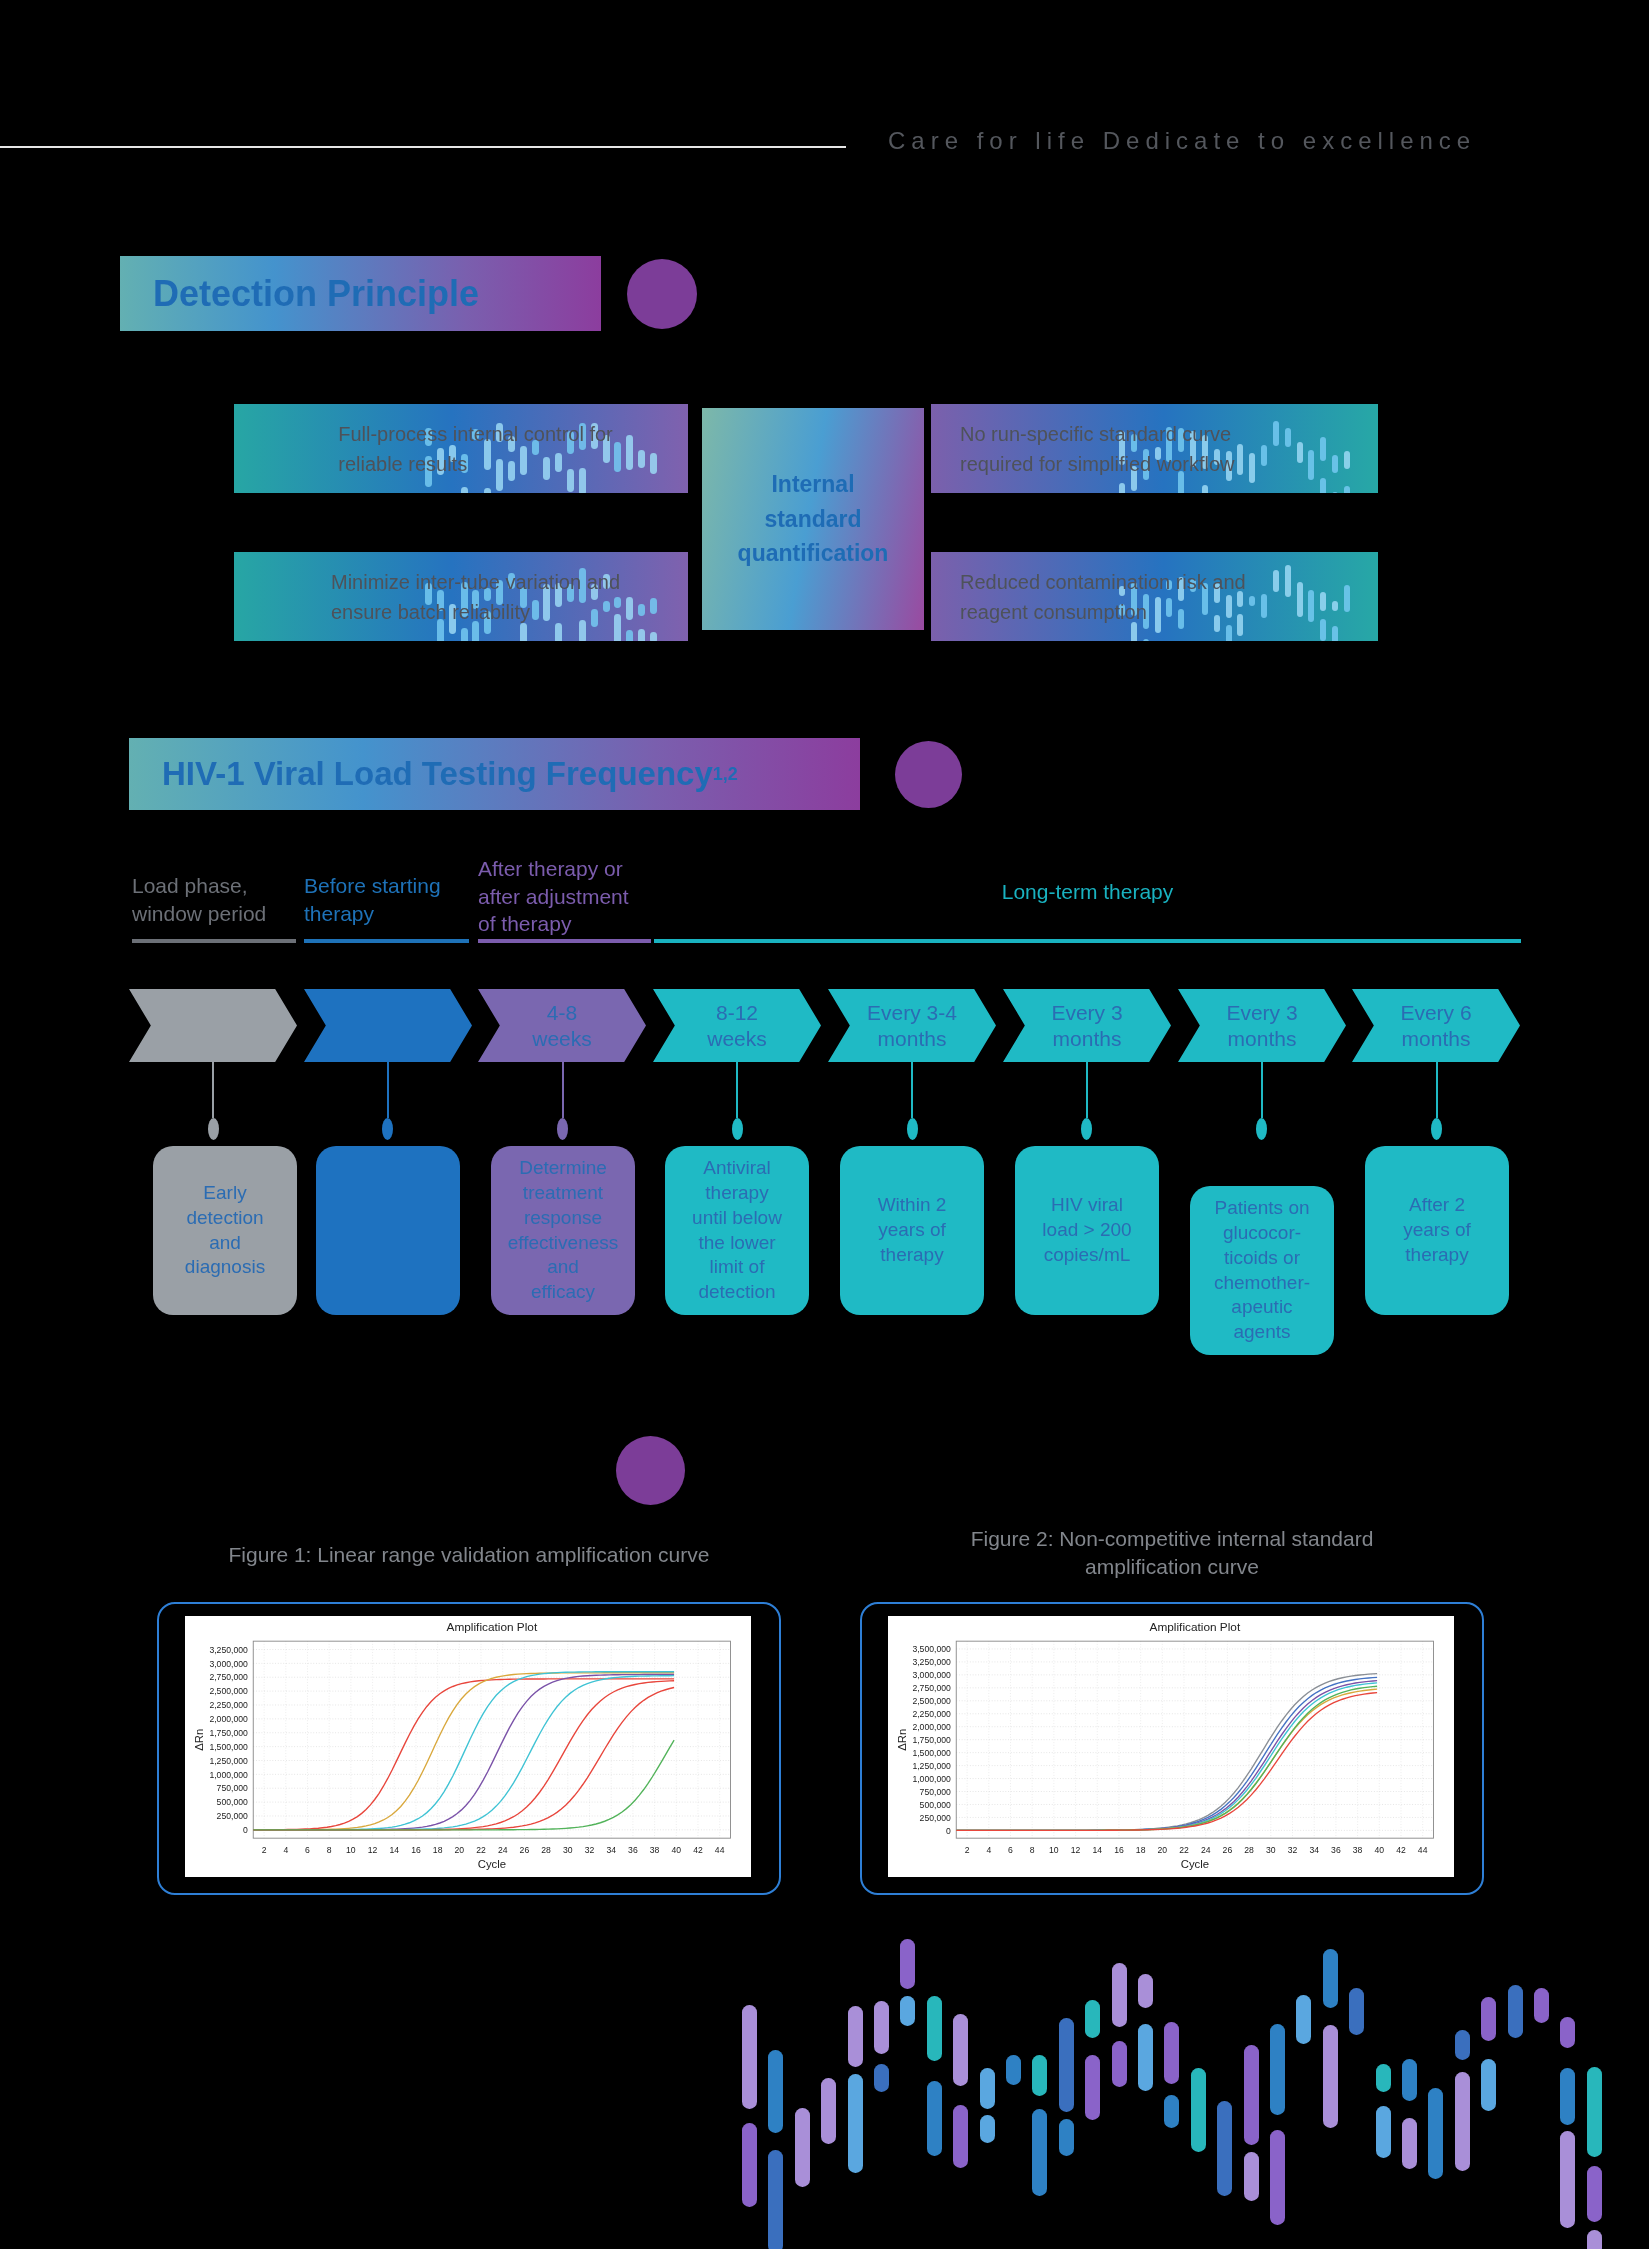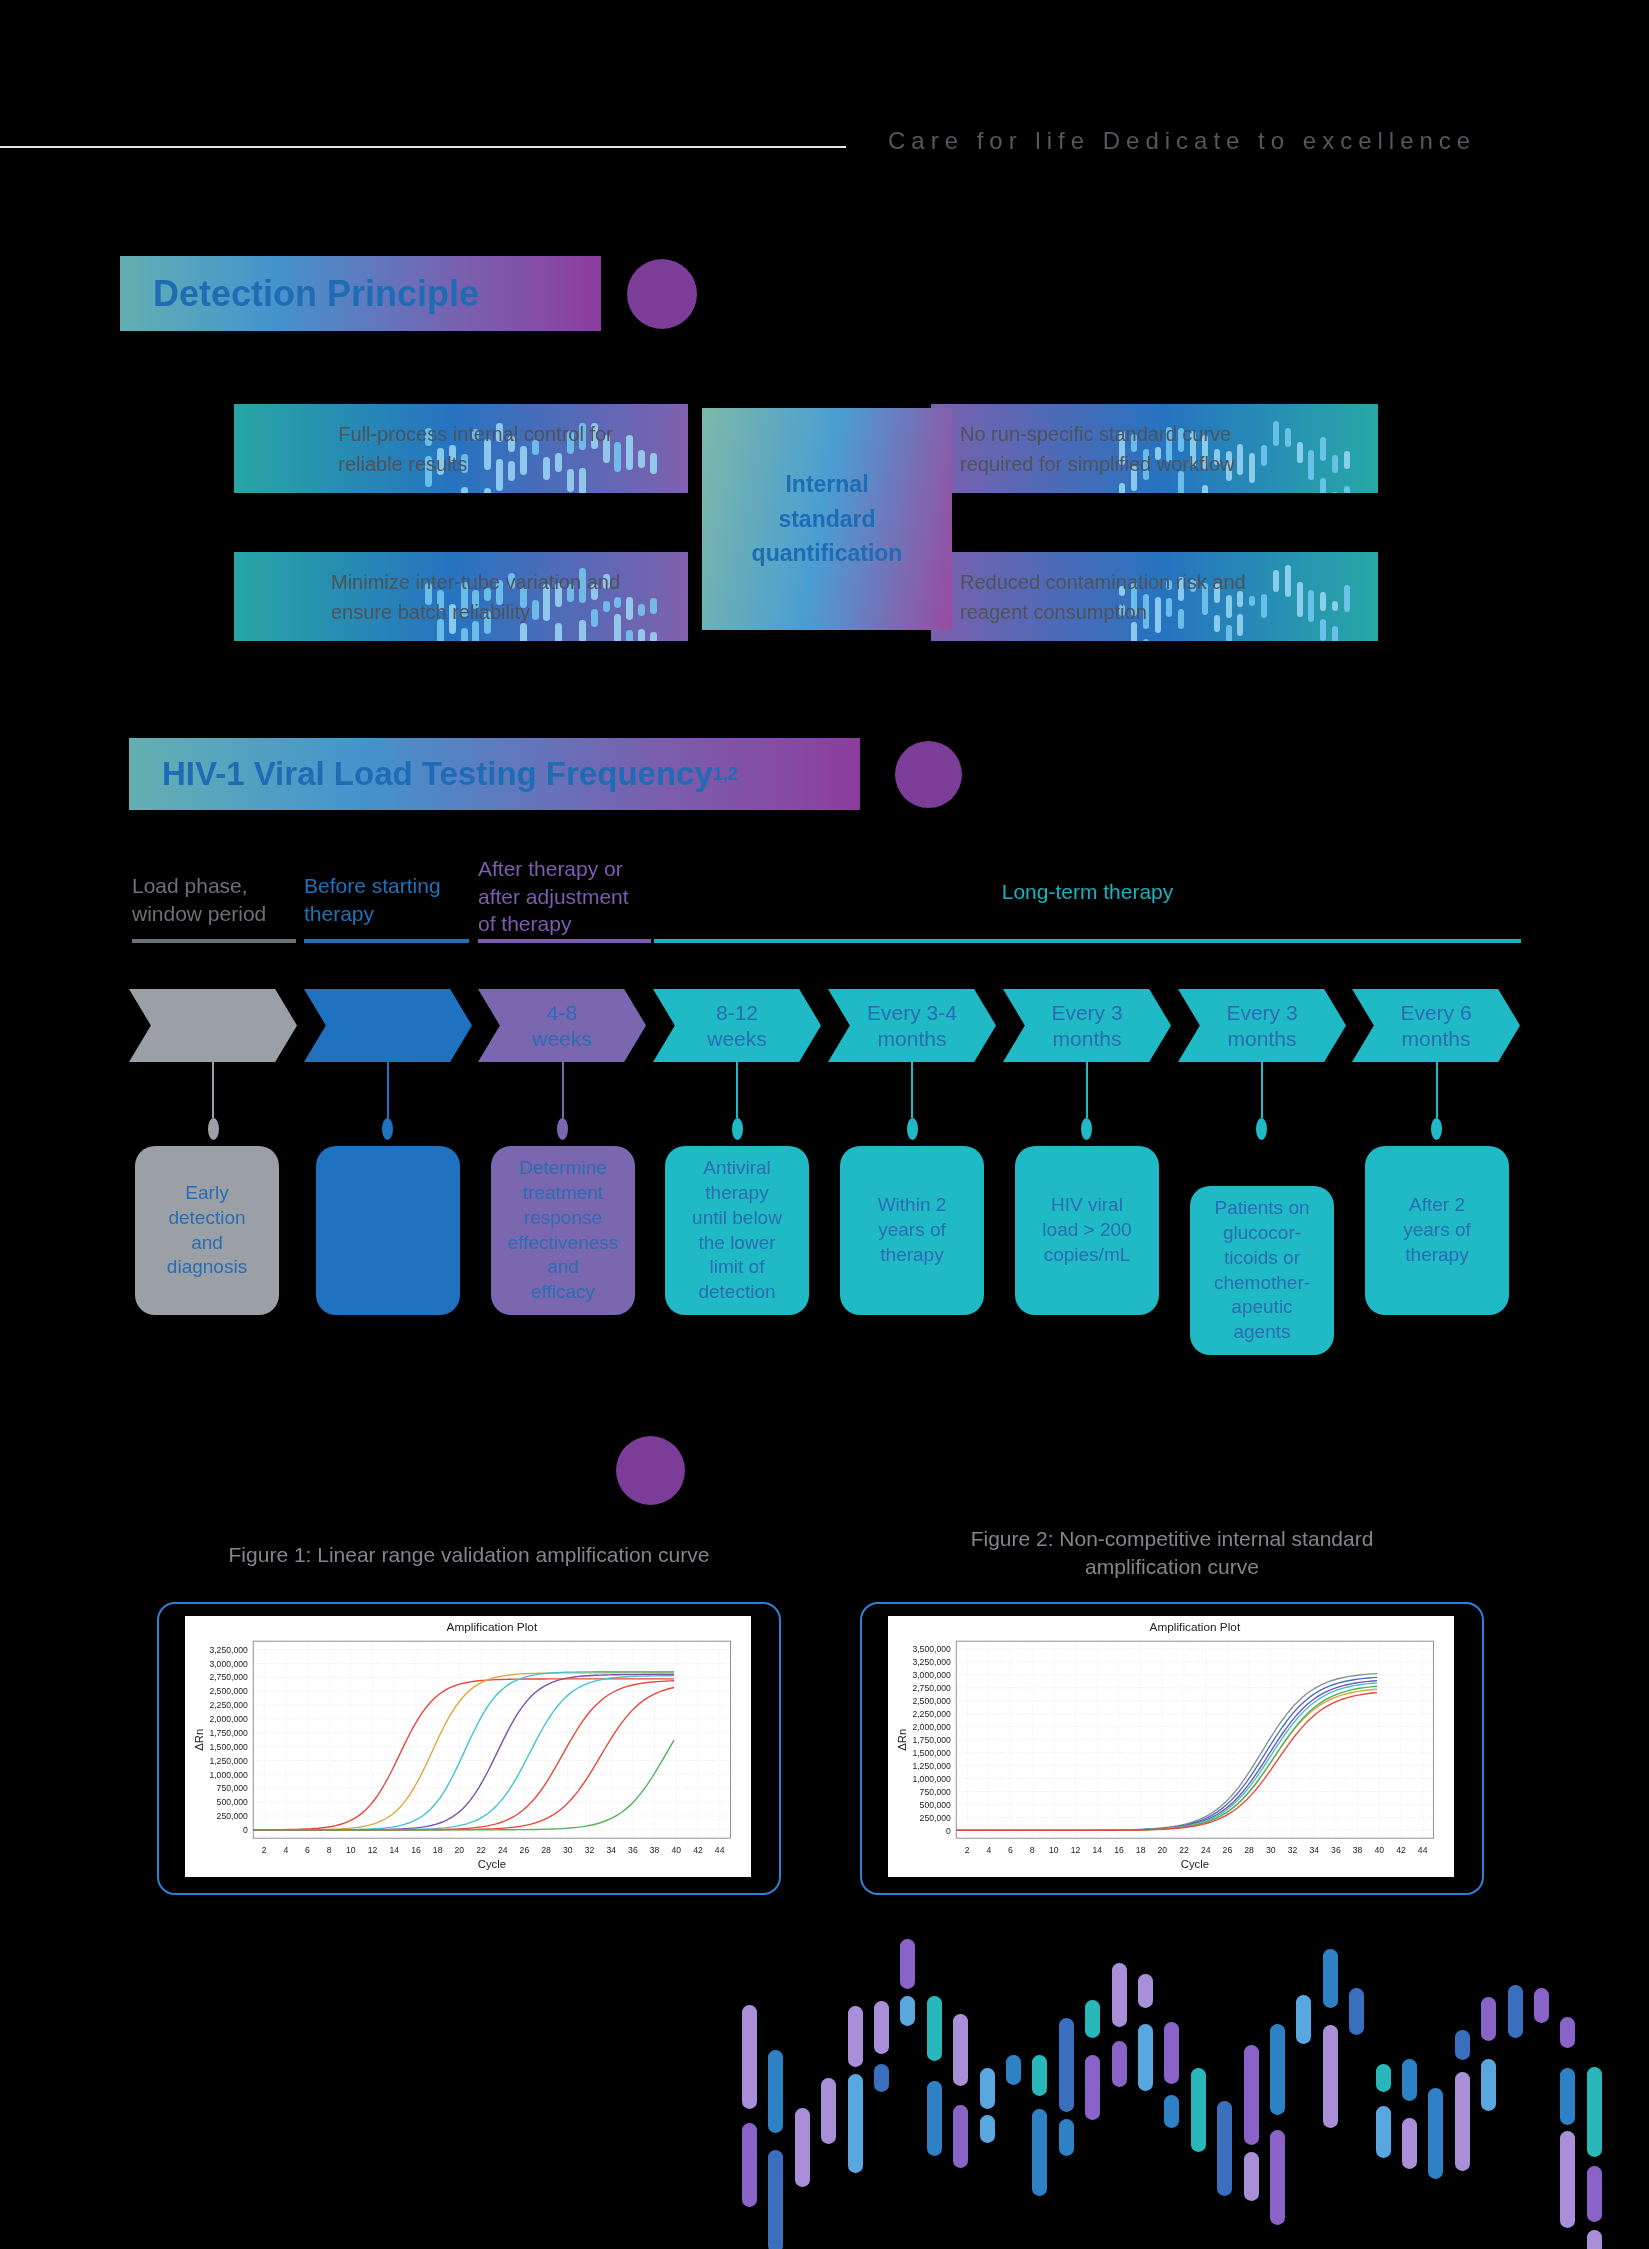--- a/index.html
+++ b/index.html
@@ -20,21 +20,21 @@
   .sec-circle{position:absolute;border-radius:50%;background:#7c3d98;}
   #det-circle{left:627px;top:259px;width:70px;height:70px;}
   #hiv-circle{left:895px;top:741px;width:67px;height:67px;}
   #pp-circle{left:616px;top:1436px;width:69px;height:69px;}
 
   
   .gbox{position:absolute;height:89px;display:flex;align-items:center;box-sizing:border-box;
     padding-left:29px;font-size:20px;color:#4e525a;line-height:1.5;white-space:pre-line;}
   .grad-left{background:linear-gradient(90deg,#27a6a4,#2673c0 48%,#8061ae);justify-content:center;}
   .grad-right{background:linear-gradient(90deg,#7b60ac,#2673c0 52%,#27a8a6);}
-  .center-box{position:absolute;left:702px;top:408px;width:250px;height:222px;
+  .center-box{position:absolute;left:702px;top:408px;width:222px;height:222px;
     background:linear-gradient(100deg,#7db8a9,#4a9ed2 48%,#9a4aa0);
     display:flex;align-items:center;justify-content:center;text-align:center;
     font-size:23px;color:#1e6cb5;line-height:1.5;white-space:pre-line;font-weight:bold;}
   .box-decor{position:absolute;right:9px;top:0;width:56%;height:100%;overflow:hidden;}
   .bar{position:absolute;}
 
   
   .phase-label{position:absolute;font-size:21px;line-height:1.32;white-space:pre-line;}
   .underline{position:absolute;top:939px;height:4.1px;}
   .t-arrow{position:absolute;top:989px;width:168px;height:73px;
@@ -104,21 +104,21 @@
 after adjustment
 of therapy</div>
       <div class="underline" style="left: 478px; width: 173px; background: rgb(123, 92, 173);"></div>
       <div class="phase-label" style="left: 654px; top: 878px; width: 867px; color: rgb(25, 178, 192); text-align: center;">Long-term therapy</div>
       <div class="underline" style="left: 654px; width: 867px; background: rgb(25, 178, 192);"></div>
     </div>
   <div id="timeline">
       <div class="t-arrow" style="left: 129px; background: rgb(154, 160, 166);"><span></span></div>
       <div class="t-line" style="left: 212px; background: rgb(154, 160, 166);"></div>
       <div class="t-dot" style="left: 208px; background: rgb(154, 160, 166);"></div>
-      <div class="t-box" style="left: 135px; background: rgb(154, 160, 166);"><span>Early
+      <div class="t-box" style="left: 153px; background: rgb(154, 160, 166);"><span>Early
 detection
 and
 diagnosis</span></div>
       <div class="t-arrow" style="left: 304px; background: rgb(30, 114, 192);"><span></span></div>
       <div class="t-line" style="left: 387px; background: rgb(30, 114, 192);"></div>
       <div class="t-dot" style="left: 382px; background: rgb(30, 114, 192);"></div>
       <div class="t-box" style="left: 316px; background: rgb(30, 114, 192);"><span></span></div>
       <div class="t-arrow" style="left: 478px; background: rgb(122, 103, 176);"><span>4-8
 weeks</span></div>
       <div class="t-line" style="left: 562px; background: rgb(122, 103, 176);"></div>

